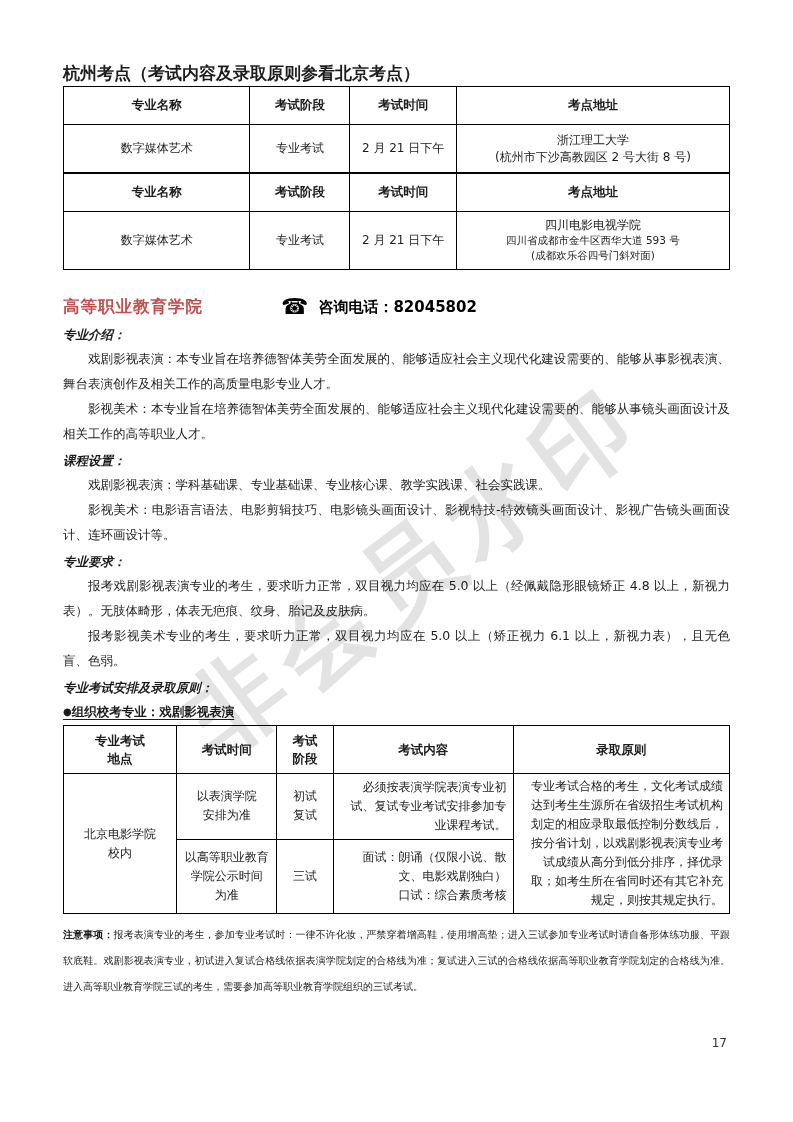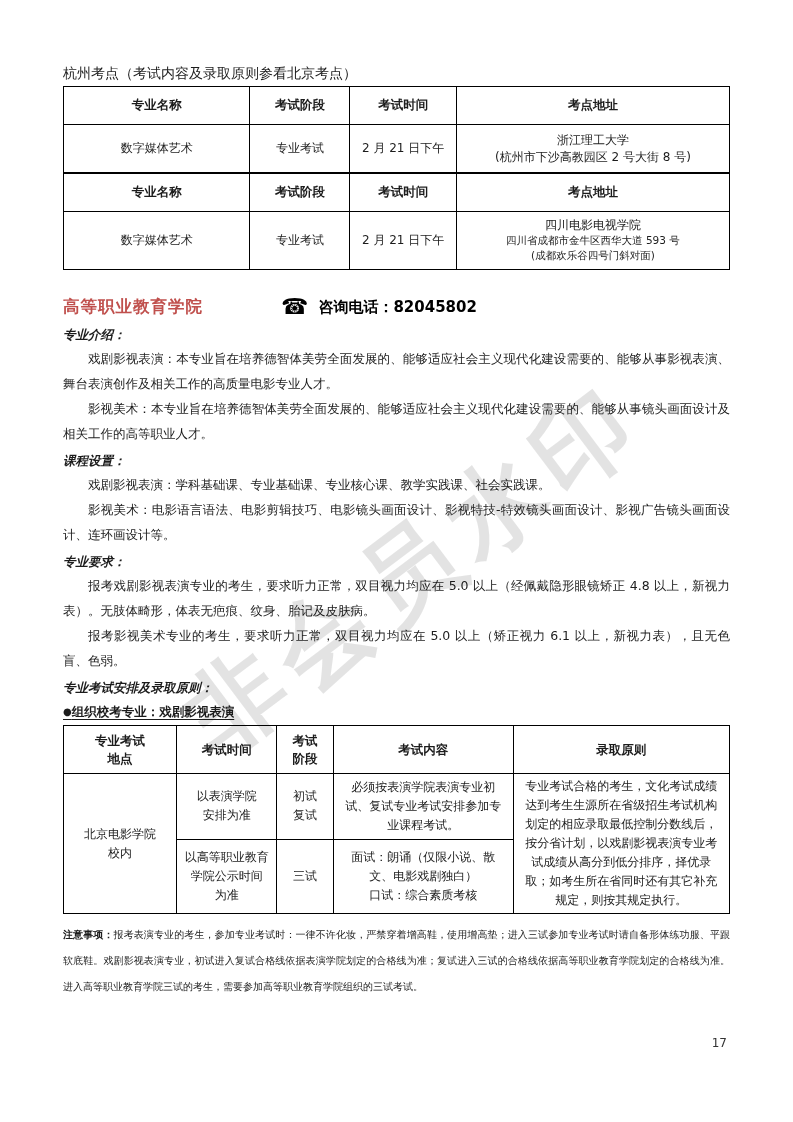--- a/index.html
+++ b/index.html
@@ -11,21 +11,21 @@
   }
   .watermark {
     position:absolute; left:95px; top:505px; width:640px; z-index:0;
     text-align:center; white-space:nowrap;
     transform:rotate(-37deg);
     font-size:96px; font-weight:bold; letter-spacing:12px;
     color:#c9c9c9; opacity:0.5; pointer-events:none;
   }
   .content { position:absolute; left:63px; top:64px; width:667px; z-index:1; }
 
-  .caption { font-size:14px; font-weight:normal; line-height:19px; margin:0 0 3px 0; }
+  .caption { font-size:17px; font-weight:bold; line-height:19px; margin:0 0 3px 0; }
 
   table { width:100%; border-collapse:collapse; table-layout:fixed; }
   th, td { border:1px solid #000; padding:3px 6px; vertical-align:middle; }
   th { font-size:12.5px; font-weight:bold; text-align:center; height:38px; }
   td { font-size:12px; text-align:center; }
   .site-table td { height:48px; line-height:17px; }
   .site-table-2 td { height:58px; line-height:15px; }
   .line { display:block; }
   .addr-small { font-size:10.5px; }
 
@@ -41,21 +41,21 @@
   .bullet-line { margin-top:2px; line-height:20px; }
   .bullet-underline { text-decoration:underline; text-underline-offset:3px; }
   .bullet { font-size:10px; font-weight:bold; vertical-align:1px; }
   .bullet-text { font-size:12.5px; font-weight:bold; }
 
   .exam-table { margin-top:3px; }
   .exam-table th { height:48px; line-height:18px; }
   .exam-table td { line-height:19px; font-size:12px; }
   .exam-table .r1 td { height:64px; }
   .exam-table .r2 td { height:72px; }
-  .c-left { text-align:center; }
+  .c-left { text-align:right; }
   .hline { display:block; }
 
   .notes { margin-top:8px; font-size:10px; line-height:26px; text-align:justify; }
   .notes-label { font-weight:bold; }
 
   .page-number { position:absolute; right:66px; top:1036px; font-size:12px; color:#333; z-index:1; }
 </style>
 </head>
 <body>
 

